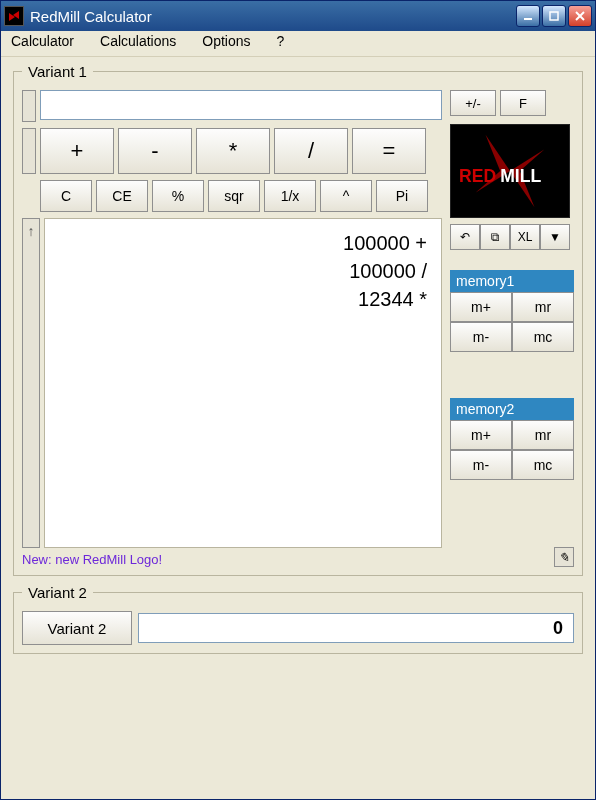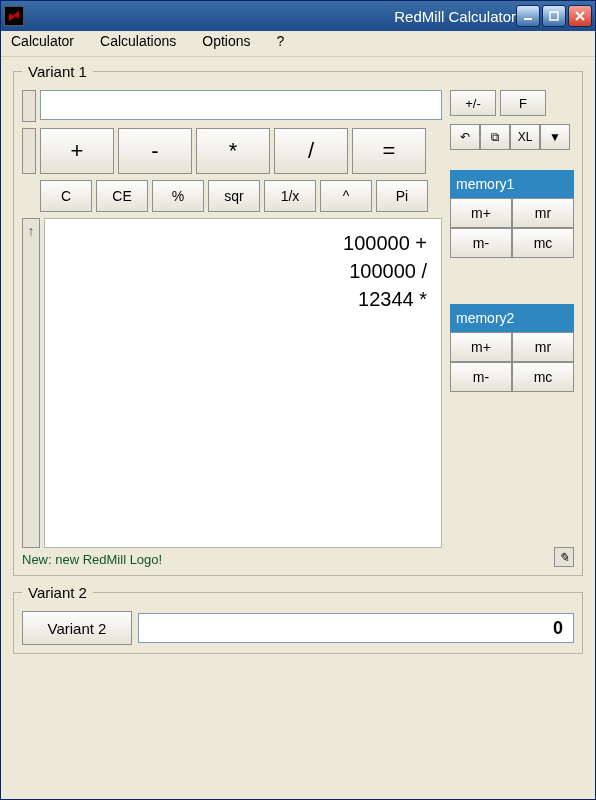--- a/index.html
+++ b/index.html
@@ -43,21 +43,20 @@
   left: 2px; top: 4px;
 }
 .titlebar .app-icon::after {
   border-width: 4px 6px;
   border-color: transparent transparent transparent #c00;
   right: 2px; bottom: 4px;
 }
 .titlebar .title {
   flex: 1;
   font-size: 15px;
-  text-align: right;
 }
 .titlebar .win-controls {
   display: flex;
   gap: 2px;
 }
 .win-btn {
   width: 24px; height: 22px;
   background: linear-gradient(to bottom, #d4e7ff, #3a6ea5);
   border: 1px solid #0a246a;
   border-radius: 3px;
@@ -155,21 +154,21 @@
   font-family: Arial, sans-serif;
   font-size: 20px;
   padding: 10px 14px 10px 24px;
   text-align: right;
   line-height: 1.4;
   overflow-y: auto;
   position: relative;
 }
 .tape-line { display: block; }
 .status-link {
-  color: #14532d;
+  color: #6d28d9;
   font-size: 13px;
   margin-top: 4px;
   display: inline-block;
 }
 .toolbar-row {
   display: flex;
   gap: 0;
 }
 .tool-btn {
   width: 30px; height: 26px;
@@ -181,21 +180,21 @@
   font-size: 12px;
   cursor: pointer;
 }
 .mem-group {
   margin-top: 14px;
 }
 .mem-header {
   background: #2f87c1;
   color: #fff;
   font-size: 14px;
-  padding: 14px 6px;
+  padding: 2px 6px;
   height: 22px;
   display: flex;
   align-items: center;
 }
 .mem-grid {
   display: grid;
   grid-template-columns: 1fr 1fr;
 }
 .mem-btn {
   height: 30px;
@@ -318,20 +317,31 @@
 
           <span class="status-link">New: new RedMill Logo!</span>
         </div>
 
         <div class="right-col">
           <div class="row" style="gap:4px;margin-bottom:2px">
             <button class="btn small-btn">+/-</button>
             <button class="btn small-btn">F</button>
           </div>
 
+          <div class="logo">
+            <svg viewBox="0 0 120 94">
+              <rect width="120" height="94" fill="#000"></rect>
+              <polygon points="60,47 35,10 50,47" fill="#800"></polygon>
+              <polygon points="60,47 95,25 70,47" fill="#800"></polygon>
+              <polygon points="60,47 85,84 70,47" fill="#800"></polygon>
+              <polygon points="60,47 25,69 50,47" fill="#800"></polygon>
+              <text x="8" y="58" font-family="Arial" font-size="18" font-weight="bold" fill="#c00">RED</text>
+              <text x="50" y="58" font-family="Arial" font-size="18" font-weight="bold" fill="#fff">MILL</text>
+            </svg>
+          </div>
 
           <div class="toolbar-row">
             <button class="tool-btn">
                 <span>↶</span>
               </button>
             <button class="tool-btn">
                 <span>⧉</span>
               </button>
             <button class="tool-btn">XL</button>
             <button class="tool-btn">

